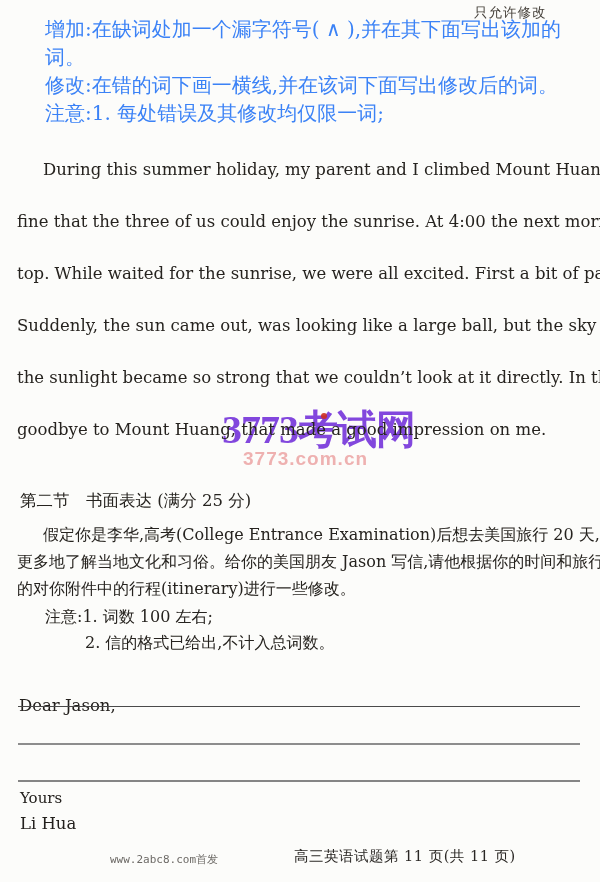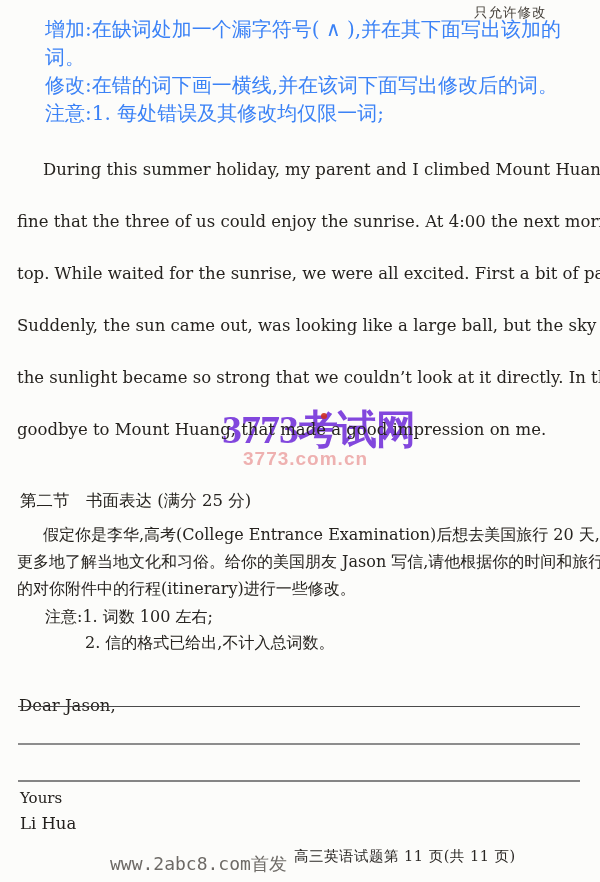--- a/index.html
+++ b/index.html
@@ -46,21 +46,21 @@
   .salutation{top:656px;left:19px;font-size:16.5px;margin-top:40px;}
   
   .rule{left:18px;width:562px;height:0;}
   .rule.r1{top:706px;border-top:1.4px solid #4a4a4a;}
   .rule.r2{top:743px;border-top:2px solid #8d8d8d;}
   .rule.r3{top:780px;border-top:2px solid #858585;}
   .closing{top:789px;left:20px;font-size:15px;}
   .signature{top:814px;left:20px;font-size:16.5px;}
   
   .footer-site{
-    top:852px;left:110px;font-size:18px;color:#6d6a66;
+    top:852px;left:110px;font-size:11px;color:#6d6a66;
     font-family:"DejaVu Sans Mono","Liberation Mono",monospace;
   }
   .footer-page{
     top:847px;left:262px;font-size:14.5px;color:#2a2724;letter-spacing:.5px;margin-left:32px;
   }
 </style>
 </head>
 <body>
 
 <div class="abs wm-top">只允许修改</div>

